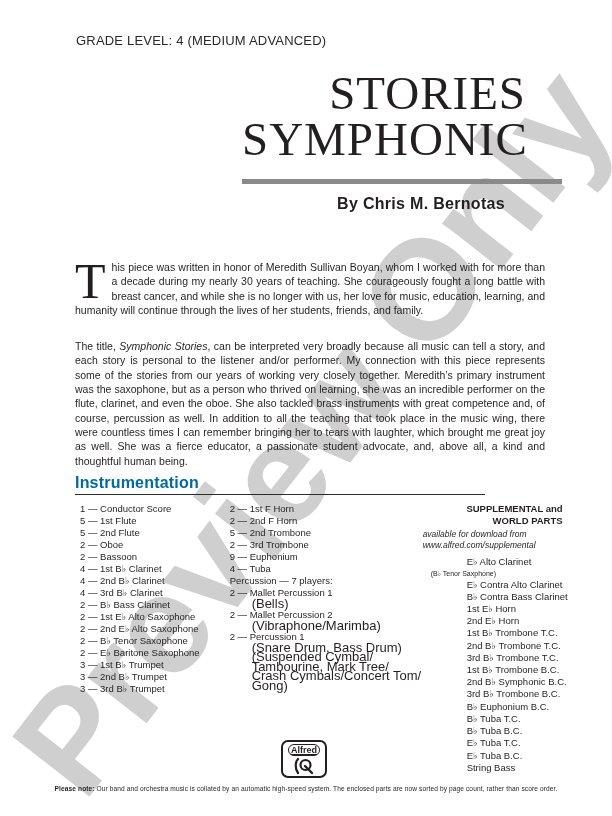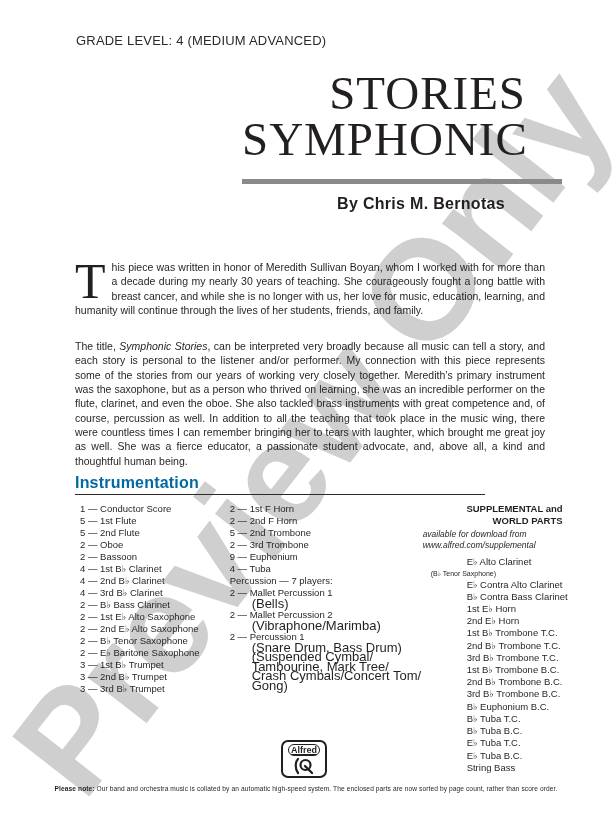--- a/index.html
+++ b/index.html
@@ -164,21 +164,21 @@
               <div class="supp-item">E♭ Alto Clarinet</div>
               <div class="supp-sub">(B♭ Tenor Saxphone)</div>
               <div class="supp-item">E♭ Contra Alto Clarinet</div>
               <div class="supp-item">B♭ Contra Bass Clarinet</div>
               <div class="supp-item">1st E♭ Horn</div>
               <div class="supp-item">2nd E♭ Horn</div>
               <div class="supp-item">1st B♭ Trombone T.C.</div>
               <div class="supp-item">2nd B♭ Trombone T.C.</div>
               <div class="supp-item">3rd B♭ Trombone T.C.</div>
               <div class="supp-item">1st B♭ Trombone B.C.</div>
-              <div class="supp-item">2nd B♭ Trombone B.C.</div>
+              <div class="supp-item">2nd B♭ Symphonic B.C.</div>
               <div class="supp-item">3rd B♭ Trombone B.C.</div>
               <div class="supp-item">B♭ Euphonium B.C.</div>
               <div class="supp-item">B♭ Tuba T.C.</div>
               <div class="supp-item">B♭ Tuba B.C.</div>
               <div class="supp-item">E♭ Tuba T.C.</div>
               <div class="supp-item">E♭ Tuba B.C.</div>
               <div class="supp-item">String Bass</div>
             </div>
         </div>
       </div>

